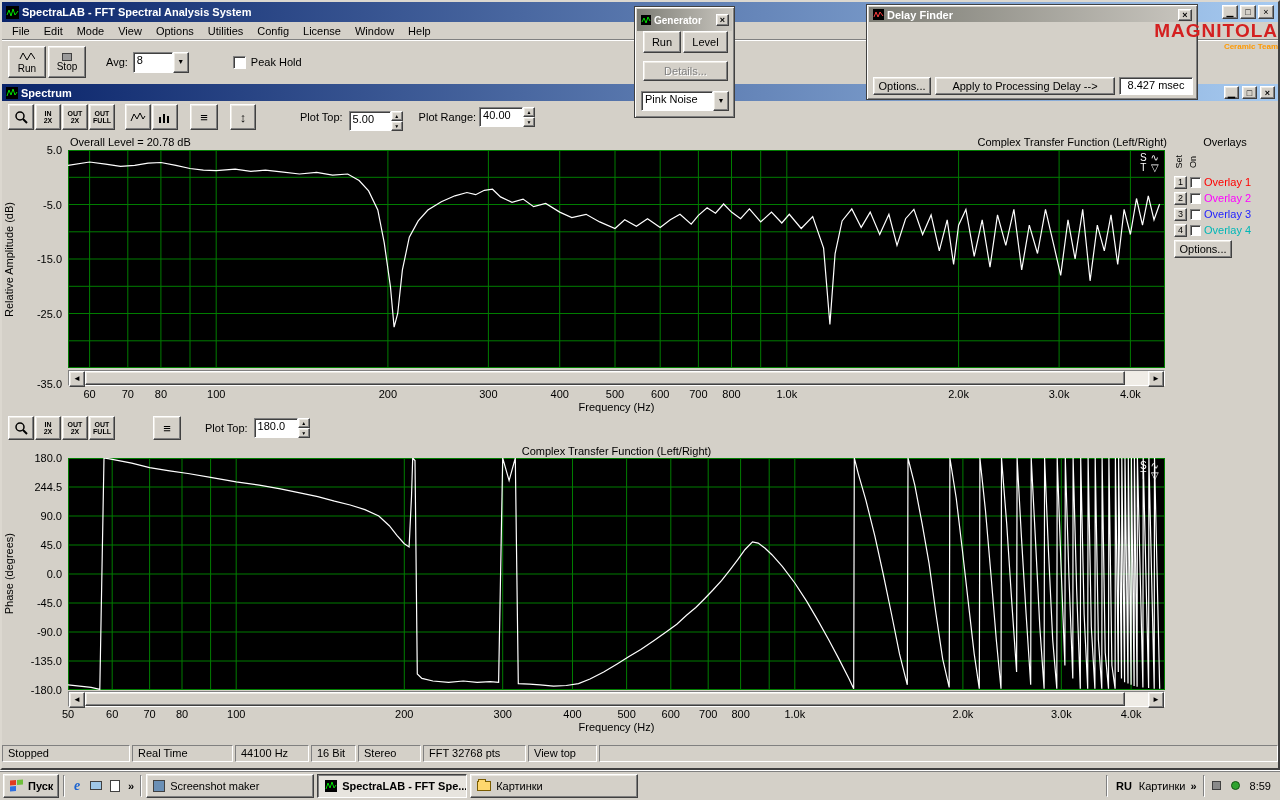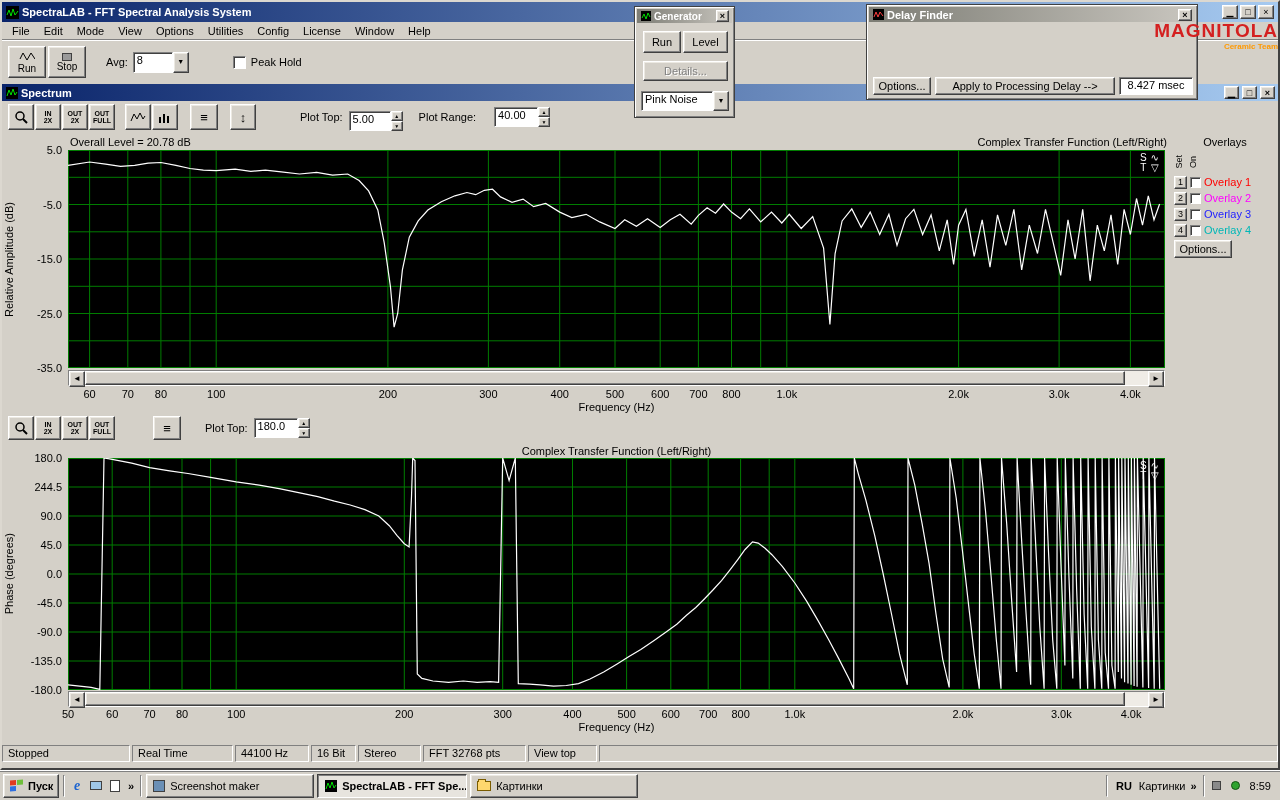--- a/index.html
+++ b/index.html
@@ -152,40 +152,40 @@
   <span style="line-height:26px">Plot Top:</span>
   <div style="display:flex;margin-left:5px;margin-top:7px">
     <div class="field" style="width:42px;height:20px">5.00</div>
     <div class="spin">
       <div class="btn3d">▲</div>
       <div class="btn3d">▼</div>
     </div>
   </div>
   <div style="width:14px"></div>
   <span style="line-height:26px">Plot Range:</span>
-  <div style="display:flex;margin-left:17px;margin-top:3px">
+  <div style="display:flex;margin-left:2px;margin-top:3px">
     <div class="field" style="width:44px;height:20px">40.00</div>
     <div class="spin">
       <div class="btn3d">▲</div>
       <div class="btn3d">▼</div>
     </div>
   </div>
 </div>
 
 <div class="abs" style="left:70px;top:136px">Overall Level = 20.78 dB</div>
 <div class="abs" style="right:113px;top:136px">Complex Transfer Function (Left/Right)</div>
 <div class="abs" style="left:2px;top:150px;height:218px;width:14px;display:flex;align-items:center;justify-content:center">
   <span class="v-text">Relative Amplitude (dB)</span>
 </div>
 <div class="abs ytick" id="amp-yticks" style="left:16px;top:150px;width:48px;height:218px">
     <span style="top: -6px;">5.0</span>
     <span style="top: 48.5px;">-5.0</span>
     <span style="top: 103px;">-15.0</span>
     <span style="top: 157.5px;">-25.0</span>
-    <span style="top: 212px;">-35.0</span>
+    <span style="top: 228px;">-35.0</span>
   </div>
 <div class="abs" style="left:68px;top:150px;width:1097px;height:218px">
   <div id="amp-plot"><svg width="1097" height="218" xmlns="http://www.w3.org/2000/svg">
         <rect x="0" y="0" width="1097" height="218" fill="#000000"></rect>
         <line x1="21.6" y1="0" x2="21.6" y2="218" stroke="#007d00" stroke-width="1"></line>
         <line x1="59.8" y1="0" x2="59.8" y2="218" stroke="#007d00" stroke-width="1"></line>
         <line x1="92.9" y1="0" x2="92.9" y2="218" stroke="#007d00" stroke-width="1"></line>
         <line x1="122.0" y1="0" x2="122.0" y2="218" stroke="#007d00" stroke-width="1"></line>
         <line x1="148.2" y1="0" x2="148.2" y2="218" stroke="#007d00" stroke-width="1"></line>
         <line x1="319.9" y1="0" x2="319.9" y2="218" stroke="#007d00" stroke-width="1"></line>
@@ -396,21 +396,21 @@
   <div class="statuscell sunken" style="width:101px">Real Time</div>
   <div class="statuscell sunken" style="width:74px">44100 Hz</div>
   <div class="statuscell sunken" style="width:45px">16 Bit</div>
   <div class="statuscell sunken" style="width:63px">Stereo</div>
   <div class="statuscell sunken" style="width:103px">FFT 32768 pts</div>
   <div class="statuscell sunken" style="width:69px">View top</div>
   <div class="statuscell sunken" style="flex:1"></div>
 </div>
 
 <div class="abs" style="left:634px;top:6px;width:101px;height:112px;background:#d4d0c8;border:1px solid #404040;box-shadow:inset 1px 1px 0 #fff,inset -1px -1px 0 #808080;z-index:50">
-  <div class="titlebar grad-inactive" style="height:14px;margin:2px;font-size:10px">
+  <div class="titlebar grad-inactive" style="height:22px;margin:2px;font-size:10px">
     <span class="qicon" style="width:11px;height:11px">
       <svg width="10" height="10">
           <rect width="10" height="10" fill="#000"></rect>
           <polyline points="1,7 3,3 5,8 7,2 9,6" stroke="#00e000" fill="none"></polyline>
         </svg>
     </span>
     <span>Generator</span>
     <span class="spacer"></span>
     <div class="capbtn small btn3d" style="color:#000;width:13px;height:12px;line-height:10px">×</div>
   </div>

